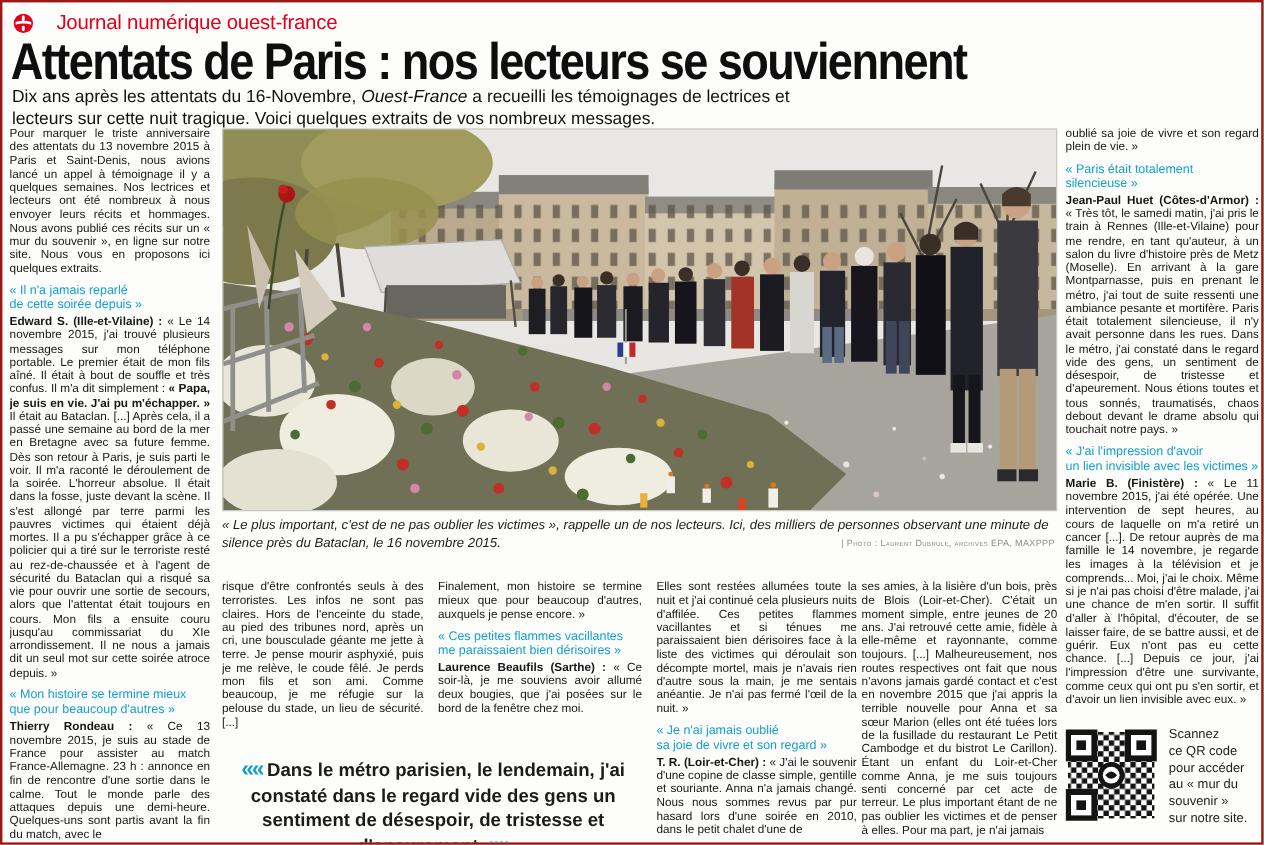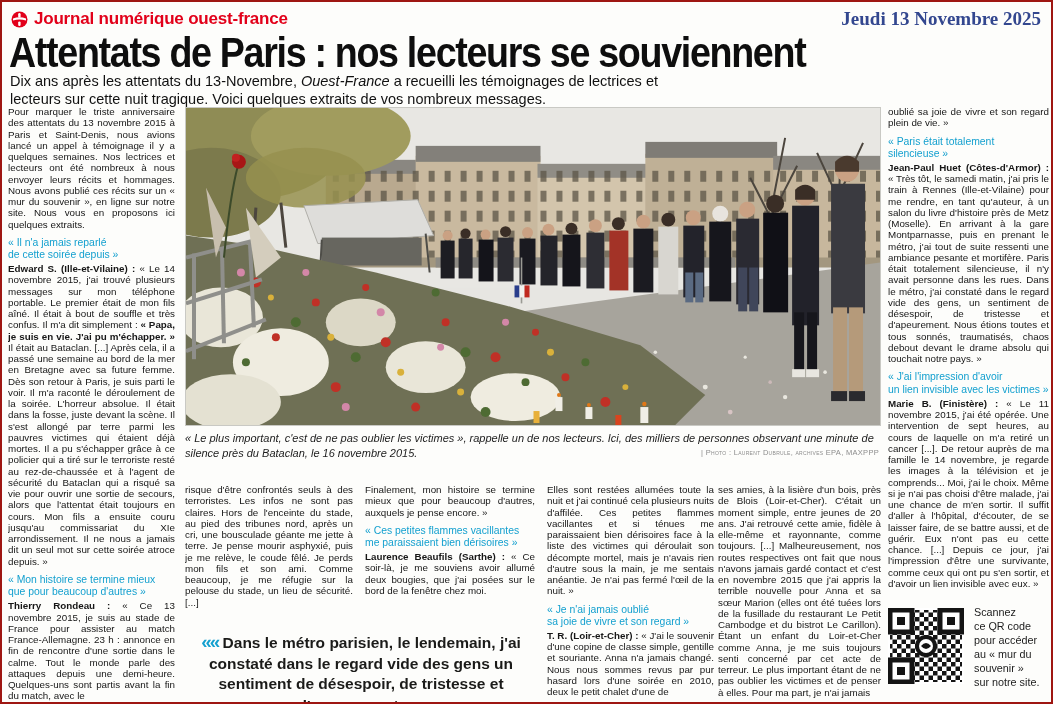--- a/index.html
+++ b/index.html
@@ -6,21 +6,21 @@
   html,body { background:#666; }
   .page {
     position:relative; width:1053px; height:704px;
     background:#fdfdfb; overflow:hidden;
     border:2px solid #9e1612;
     font-family:"Liberation Sans", sans-serif;
     color:#151515;
   }
   
   .masthead { position:absolute; top:7px; left:9px; display:flex; align-items:center; gap:6px; }
-  .brand-title { font-size:17px; font-weight:bold; color:#e2001a; letter-spacing:-0.2px; }
+  .brand-title { font-size:17px; font-weight:normal; color:#e2001a; letter-spacing:-0.2px;margin-left:13px; }
   .edition-date {
     position:absolute; top:6px; right:10px;
     font-family:"Liberation Serif", serif; font-weight:bold;
     font-size:19px; color:#33478f;
   }
   .headline {
     position:absolute; top:26px; left:7px; width:1180px;
     font-size:43px; font-weight:bold; color:#0e0e0e;
     letter-spacing:-1.5px; transform:scaleX(0.875); transform-origin:left center;
     white-space:nowrap;
@@ -73,24 +73,23 @@
 
   <div class="masthead">
     <svg width="17" height="17" viewBox="0 0 17 17">
       <circle cx="8.5" cy="8.5" r="8" fill="#e2001a"></circle>
       <path d="M2 7.4 Q8.5 5.2 15 7.4 L15 9.6 Q8.5 7.6 2 9.6 Z" fill="#fff"></path>
       <rect x="7.2" y="2" width="2.4" height="4.6" rx="1.2" fill="#fff"></rect>
       <rect x="7.2" y="10.4" width="2.4" height="4.6" rx="1.2" fill="#fff"></rect>
     </svg>
     <span class="brand-title">Journal numérique ouest-france</span>
   </div>
-  <div class="edition-date">Jeudi 13 Novembre 2025</div>
 
   <h1 class="headline">Attentats de Paris : nos lecteurs se souviennent</h1>
-  <div class="standfirst"><span>Dix ans après les attentats du 13-Novembre, </span><span class="i">Ouest-France</span><span> a recueilli les témoignages de lectrices et lecteurs sur cette nuit tragique. Voici quelques extraits de vos nombreux messages.</span></div>
+  <div class="standfirst"><span>Dix ans après les attentats du 16-Novembre, </span><span class="i">Ouest-France</span><span> a recueilli les témoignages de lectrices et lecteurs sur cette nuit tragique. Voici quelques extraits de vos nombreux messages.</span></div>
 
   <div class="photo-wrap">
     <svg viewBox="0 0 695 318" preserveAspectRatio="none">
       <defs>
         <pattern id="win" width="16" height="20" patternUnits="userSpaceOnUse">
           <rect width="16" height="20" fill="none"></rect>
           <rect x="3" y="3" width="6" height="11" fill="#5c5546" opacity="0.75"></rect>
         </pattern>
         <pattern id="qrfill" width="8" height="8" patternUnits="userSpaceOnUse">
           <rect width="4" height="4" fill="#111"></rect>
@@ -309,21 +308,21 @@
   <div class="col col-3">
       <p class="para"><span>Finalement, mon histoire se termine mieux que pour beaucoup d'autres, auxquels je pense encore. »</span></p>
       <div class="subhead">« Ces petites flammes vacillantes
 me paraissaient bien dérisoires »</div>
       <p class="para"><span class="b">Laurence Beaufils (Sarthe) : </span><span>« Ce soir-là, je me souviens avoir allumé deux bougies, que j'ai posées sur le bord de la fenêtre chez moi.</span></p>
     </div>
   <div class="col col-4">
       <p class="para"><span>Elles sont restées allumées toute la nuit et j'ai continué cela plusieurs nuits d'affilée. Ces petites flammes vacillantes et si ténues me paraissaient bien dérisoires face à la liste des victimes qui déroulait son décompte mortel, mais je n'avais rien d'autre sous la main, je me sentais anéantie. Je n'ai pas fermé l'œil de la nuit. »</span></p>
       <div class="subhead">« Je n'ai jamais oublié
 sa joie de vivre et son regard »</div>
-      <p class="para"><span class="b">T. R. (Loir-et-Cher) : </span><span>« J'ai le souvenir d'une copine de classe simple, gentille et souriante. Anna n'a jamais changé. Nous nous sommes revus par pur hasard lors d'une soirée en 2010, deux le petit chalet d'une de</span></p>
+      <p class="para"><span class="b">T. R. (Loir-et-Cher) : </span><span>« J'ai le souvenir d'une copine de classe simple, gentille et souriante. Anna n'a jamais changé. Nous nous sommes revus par pur hasard lors d'une soirée en 2010, dans le petit chalet d'une de</span></p>
     </div>
   <div class="col col-5">
       <p class="para"><span>ses amies, à la lisière d'un bois, près de Blois (Loir-et-Cher). C'était un moment simple, entre jeunes de 20 ans. J'ai retrouvé cette amie, fidèle à elle-même et rayonnante, comme toujours. [...] Malheureusement, nos routes respectives ont fait que nous n'avons jamais gardé contact et c'est en novembre 2015 que j'ai appris la terrible nouvelle pour Anna et sa sœur Marion (</span><span class="i">elles ont été tuées lors de la fusillade du restaurant Le Petit Cambodge et du bistrot Le Carillon</span><span>). Étant un enfant du Loir-et-Cher comme Anna, je me suis toujours senti concerné par cet acte de terreur. Le plus important étant de ne pas oublier les victimes et de penser à elles. Pour ma part, je n'ai jamais</span></p>
     </div>
 
   <div class="col col-6">
     <div>
         <p class="para"><span>oublié sa joie de vivre et son regard plein de vie. »</span></p>
         <div class="subhead">« Paris était totalement
 silencieuse »</div>

